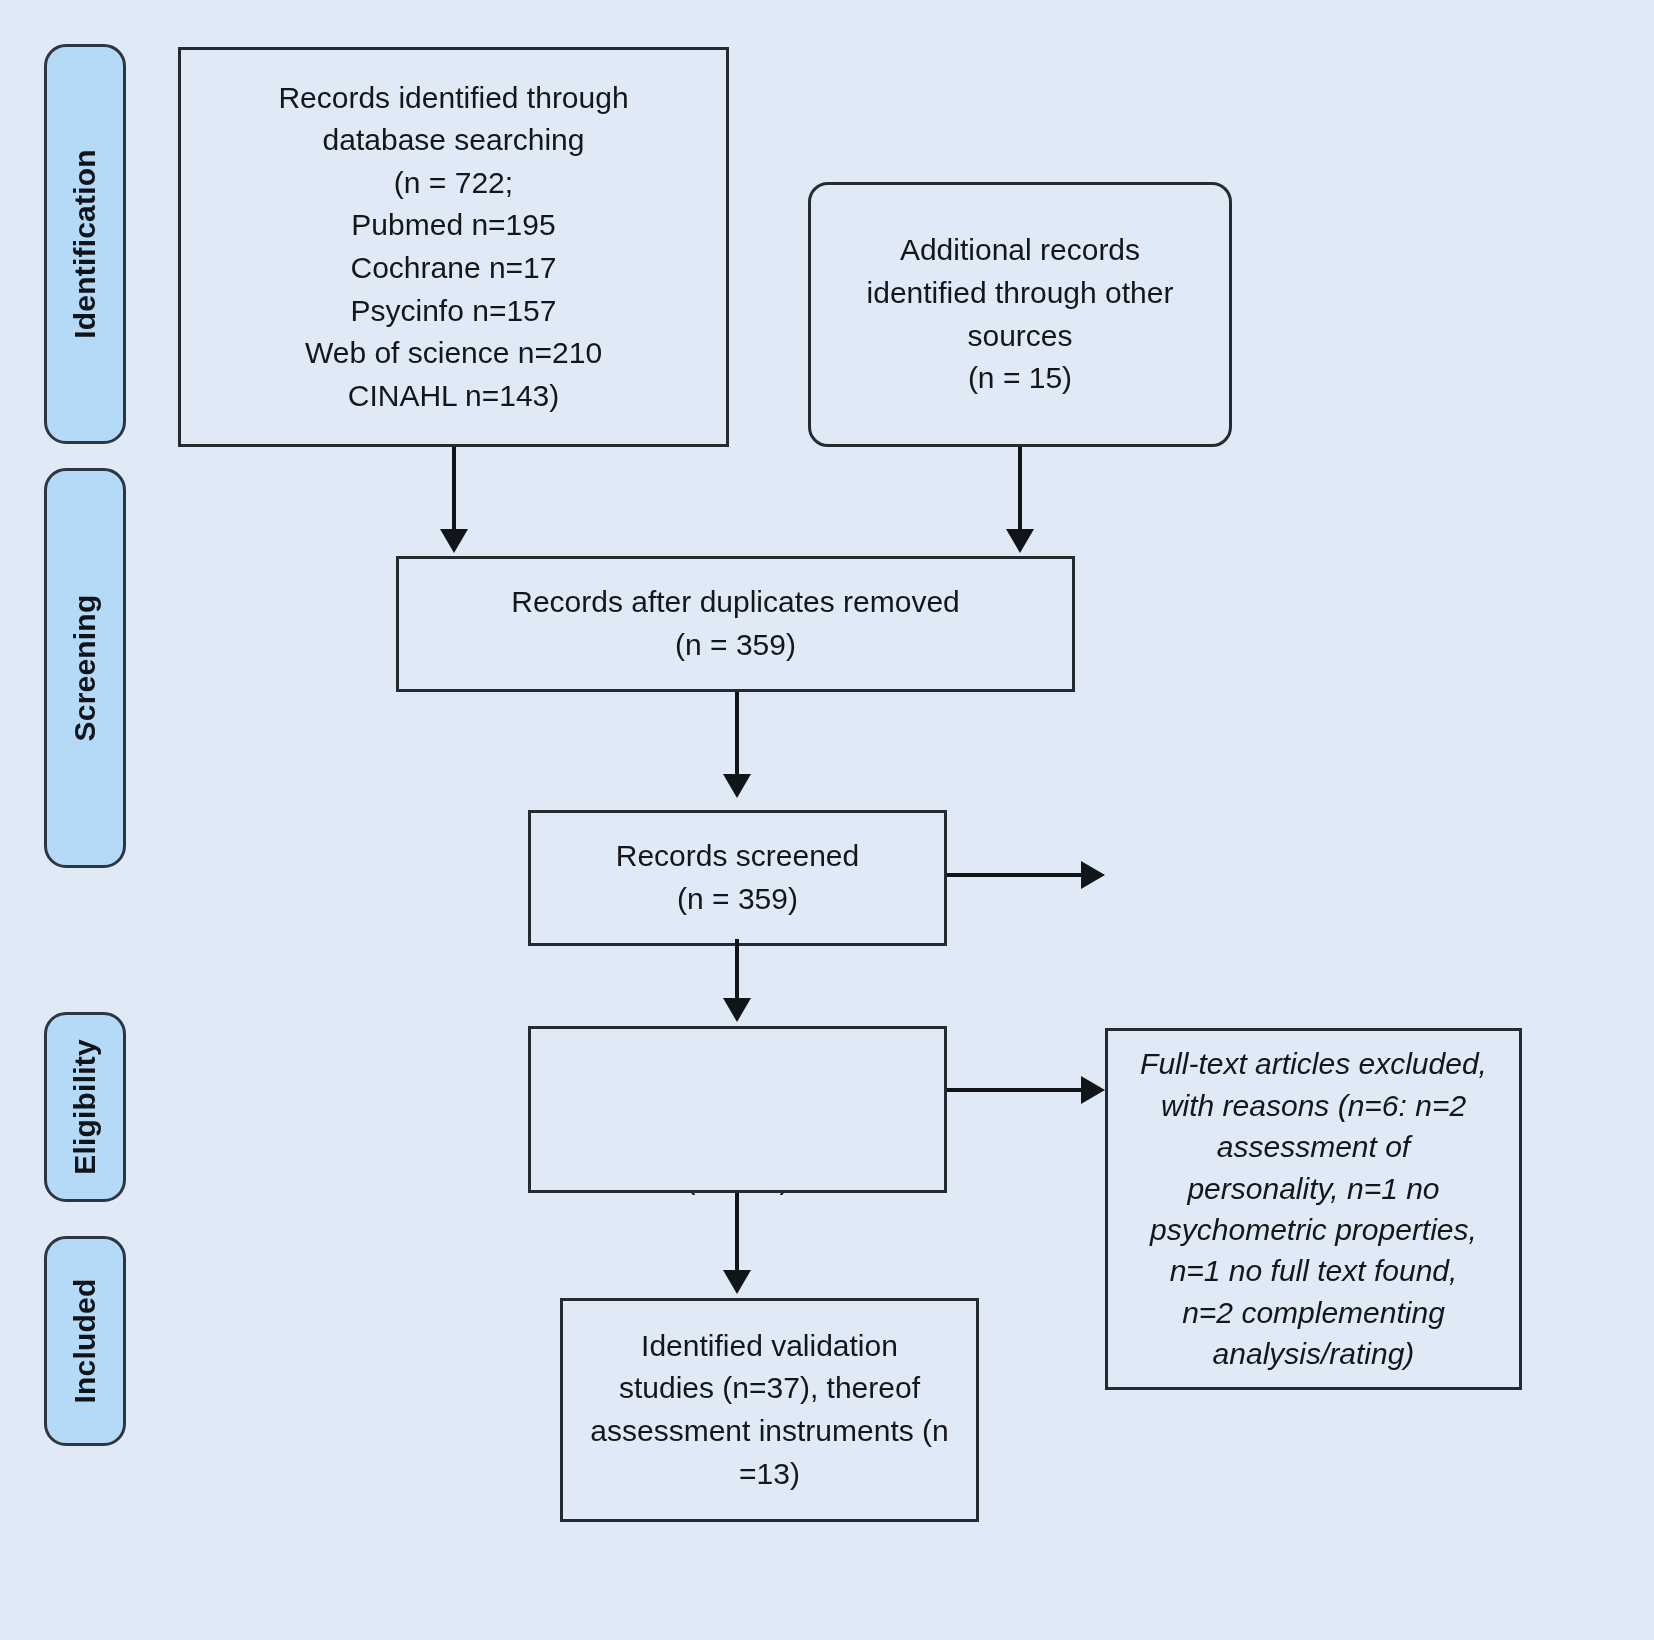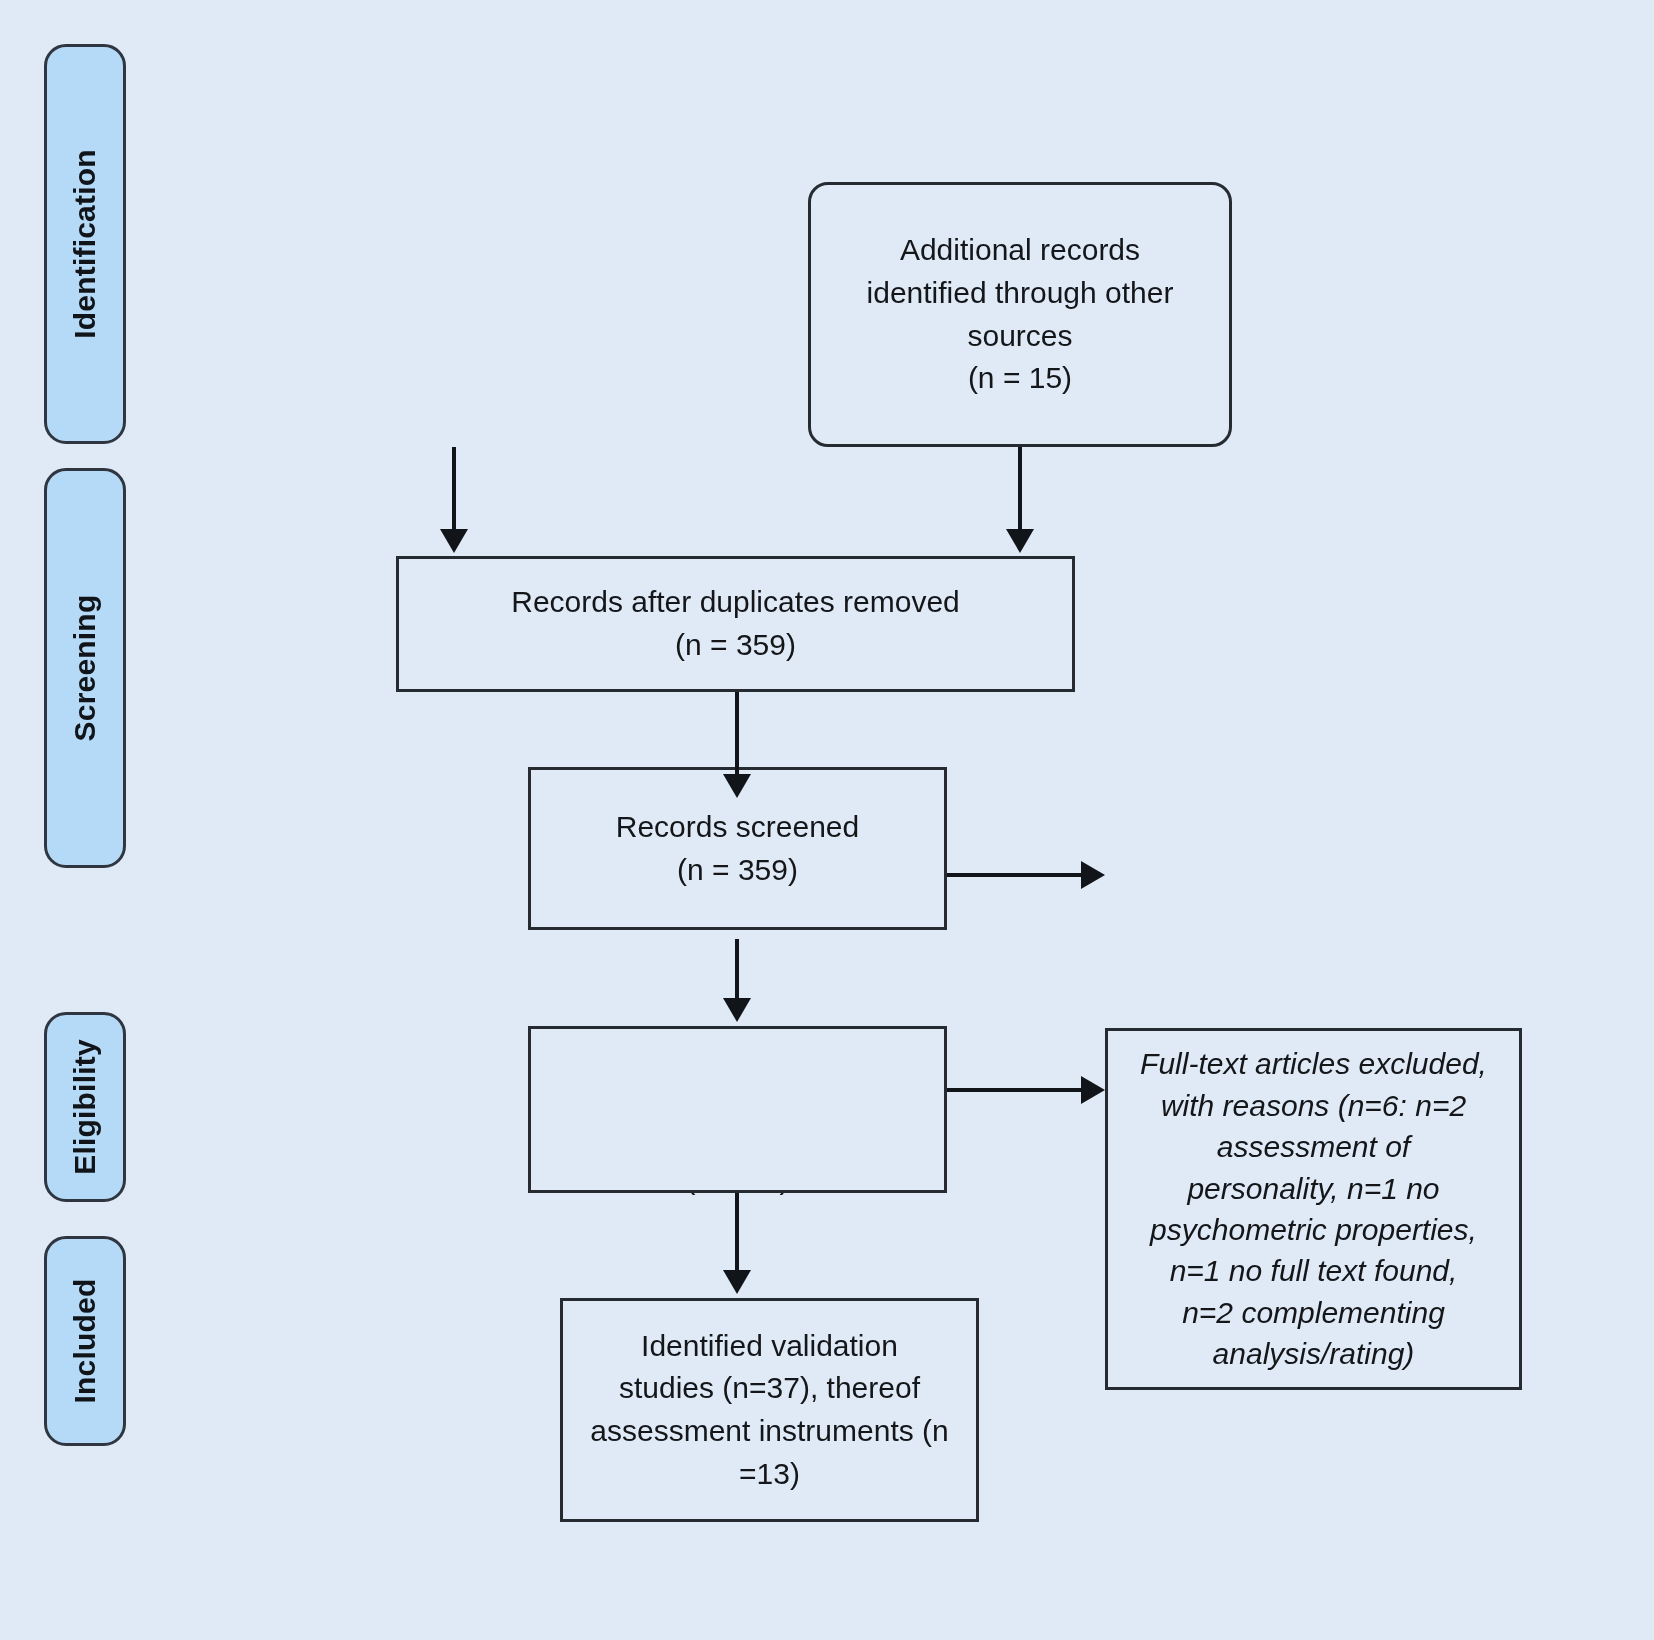--- a/index.html
+++ b/index.html
@@ -98,34 +98,44 @@
   </div>
 
   <div class="stage-tab" style="left:44px; top:1012px; width:82px; height:190px;">
     <span class="stage-label">Eligibility</span>
   </div>
 
   <div class="stage-tab" style="left:44px; top:1236px; width:82px; height:210px;">
     <span class="stage-label">Included</span>
   </div>
 
+  <div class="flow-box" style="left:178px; top:47px; width:551px; height:400px;">
+    <span class="box-text">Records identified through
+database searching
+(n = 722;
+Pubmed n=195
+Cochrane n=17
+Psycinfo n=157
+Web of science n=210
+CINAHL n=143)</span>
+  </div>
 
   <div class="flow-box" style="left:808px; top:182px; width:424px; height:265px;border-radius:20px;">
     <span class="box-text">Additional records
 identified through other
 sources
 (n =  15)</span>
   </div>
 
   <div class="flow-box" style="left:396px; top:556px; width:679px; height:136px;">
     <span class="box-text">Records after duplicates removed
 (n = 359)</span>
   </div>
 
-  <div class="flow-box" style="left:528px; top:767px; width:419px; height:163px;">
+  <div class="flow-box" style="left:528px; top:810px; width:419px; height:136px;">
     <span class="box-text">Records screened
 (n = 359)</span>
   </div>
 
 
   <div class="flow-box" style="left:528px; top:1081px; width:419px; height:112px;">
     <span class="box-text">Full-text articles assessed
 for eligibility
 (n =  43)</span>
   </div>

